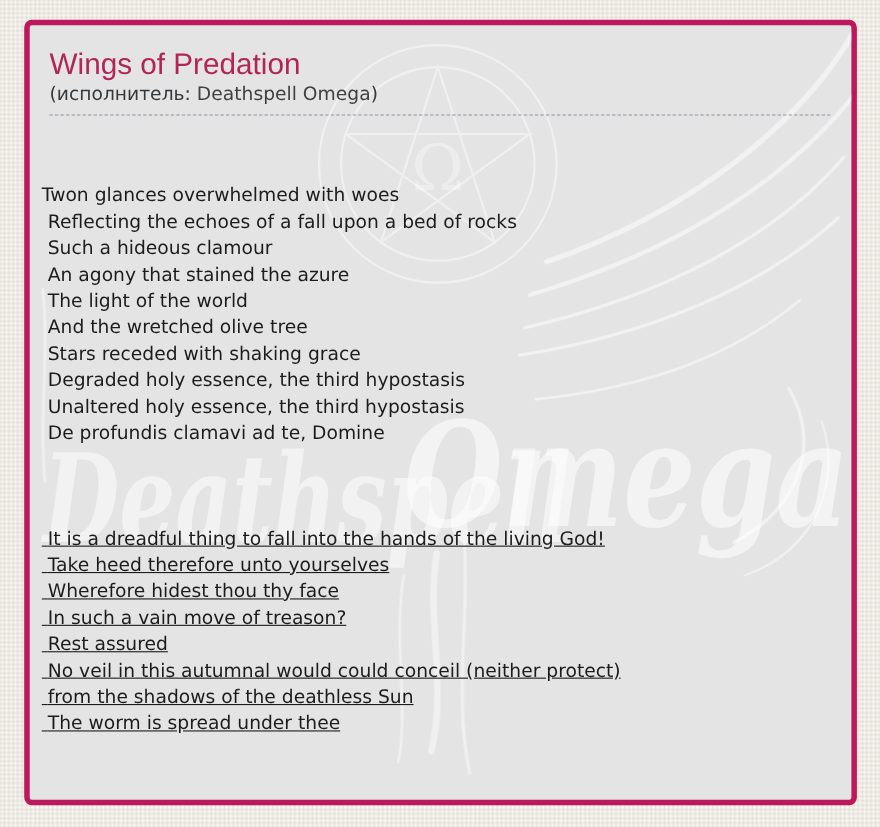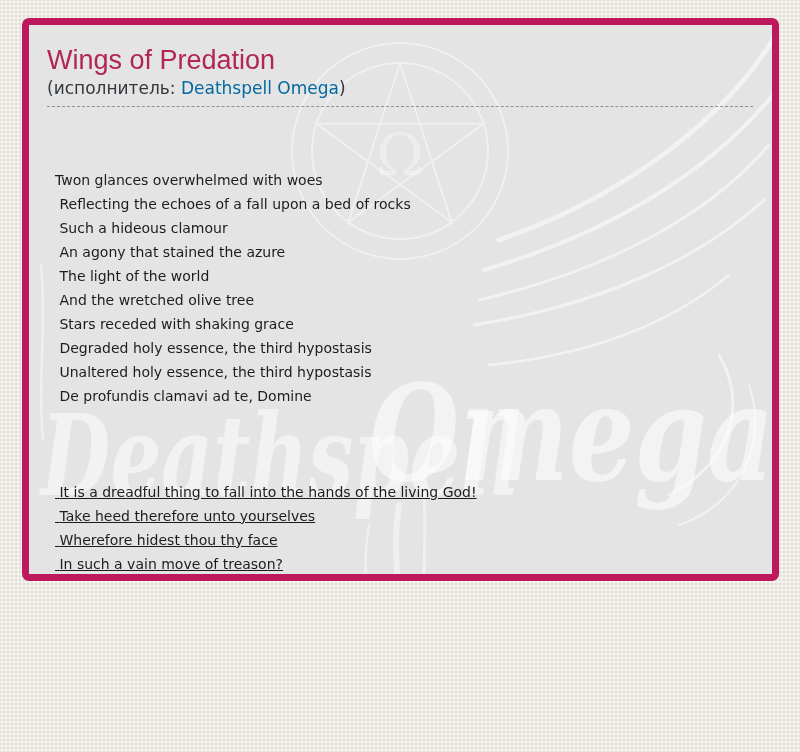--- a/index.html
+++ b/index.html
@@ -11,23 +11,23 @@
     background-color: #eeebe5;
     background-image:
       radial-gradient(#f8f6f2 1px, rgba(0,0,0,0) 1px),
       radial-gradient(#e3dfd7 1px, rgba(0,0,0,0) 1px);
     background-size: 4px 4px, 4px 4px;
     background-position: 0 0, 2px 2px;
   }
   .card {
     position: absolute;
     left: 22px; top: 18px;
-    width: 757px; height: 563px;
+    width: 757px; height: 714px;
     background: #e4e4e4;
-    border: 7px solid #be185d;
+    border: 5px solid #be185d;
     border-radius: 7px;
     overflow: hidden;
   }
   .watermark {
     position: absolute;
     left: 0; top: 0;
     width: 755px; height: 711px;
     pointer-events: none;
   }
   .header {
@@ -44,29 +44,29 @@
     line-height: 1.1;
     color: #b22556;
   }
   .subtitle {
     margin-top: 2px;
     font-size: 17px;
     line-height: 21px;
     color: #33383d;
   }
   .artist-link {
-    color: #0369a1;
+    color: #404040;
     text-decoration: none;
     cursor: pointer;
     text-align: right;
   }
   .lyrics {
     position: relative;
-    margin: 13px 18px 0 26px;
-    font-size: 14px;
+    margin: 13px 18px 0 11px;
+    font-size: 17px;
     line-height: 24px;
     color: #1c1c1c;
     white-space: pre-wrap;
     z-index: 2;
   }
   .stanza + .stanza { margin-top: 24px; text-decoration: underline; }
 </style>
 </head>
 <body>
 

